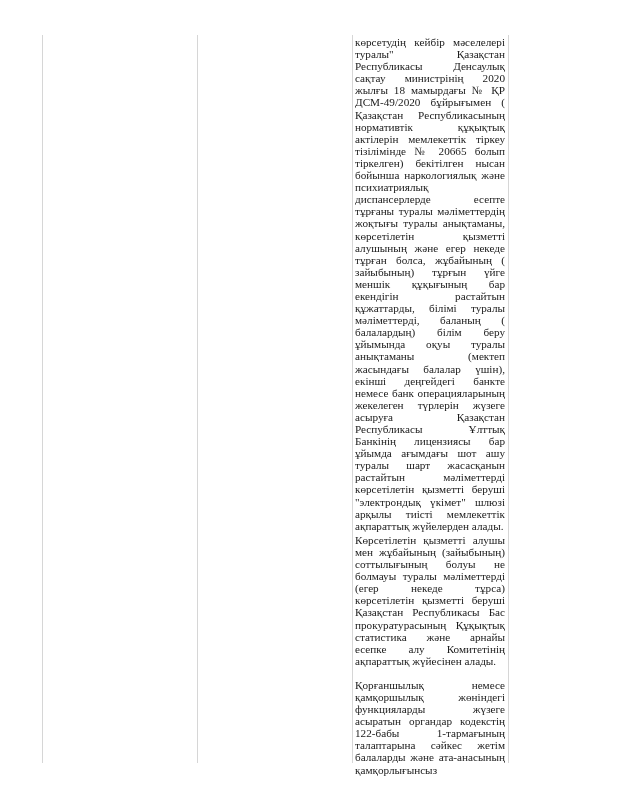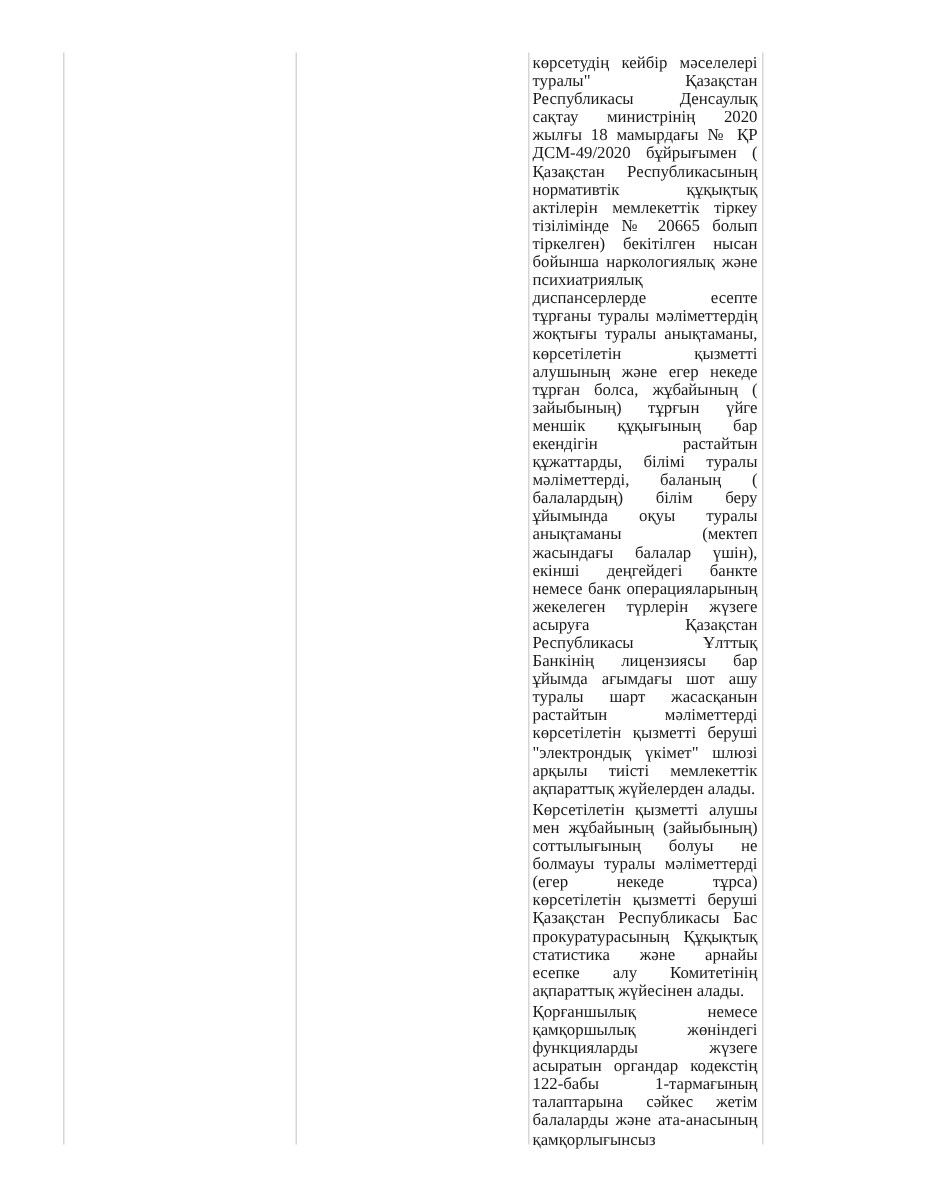--- a/index.html
+++ b/index.html
@@ -19,15 +19,15 @@
   <div class="vline" style="left:197px;"></div>
   <div class="vline" style="left:352px;"></div>
   <div class="vline" style="left:508px;"></div>
 
   <div class="cell" style="left:43px;width:154px;"></div>
   <div class="cell" style="left:198px;width:154px;"></div>
 
   <div class="cell text-cell">
     <p class="para">көрсетудің кейбір мәселелері туралы" Қазақстан Республикасы Денсаулық сақтау министрінің 2020 жылғы 18 мамырдағы № ҚР ДСМ-49/2020 бұйрығымен ( Қазақстан Республикасының нормативтік құқықтық актілерін мемлекеттік тіркеу тізілімінде № 20665 болып тіркелген) бекітілген нысан бойынша наркологиялық және психиатриялық диспансерлерде есепте тұрғаны туралы мәліметтердің жоқтығы туралы анықтаманы, көрсетілетін қызметті алушының және егер некеде тұрған болса, жұбайының ( зайыбының) тұрғын үйге меншік құқығының бар екендігін растайтын құжаттарды, білімі туралы мәліметтерді, баланың ( балалардың) білім беру ұйымында оқуы туралы анықтаманы (мектеп жасындағы балалар үшін), екінші деңгейдегі банкте немесе банк операцияларының жекелеген түрлерін жүзеге асыруға Қазақстан Республикасы Ұлттық Банкінің лицензиясы бар ұйымда ағымдағы шот ашу туралы шарт жасасқанын растайтын мәліметтерді көрсетілетін қызметті беруші "электрондық үкімет" шлюзі арқылы тиісті мемлекеттік ақпараттық жүйелерден алады.</p>
     <p class="para" style="margin-top:2px;">Көрсетілетін қызметті алушы мен жұбайының (зайыбының) соттылығының болуы не болмауы туралы мәліметтерді (егер некеде тұрса) көрсетілетін қызметті беруші Қазақстан Республикасы Бас прокуратурасының Құқықтық статистика және арнайы есепке алу Комитетінің ақпараттық жүйесінен алады.</p>
-    <p class="para" style="margin-top:2px;">Қорғаншылық немесе қамқоршылық жөніндегі функцияларды жүзеге асыратын органдар кодекстің 122-бабы 1-тармағының талаптарына сәйкес жетім балаларды және ата-анасының қамқорлығынсыз</p>
+    <p class="para" style="margin-top:12px;">Қорғаншылық немесе қамқоршылық жөніндегі функцияларды жүзеге асыратын органдар кодекстің 122-бабы 1-тармағының талаптарына сәйкес жетім балаларды және ата-анасының қамқорлығынсыз</p>
   </div>
 </div>
 
 </body></html>

